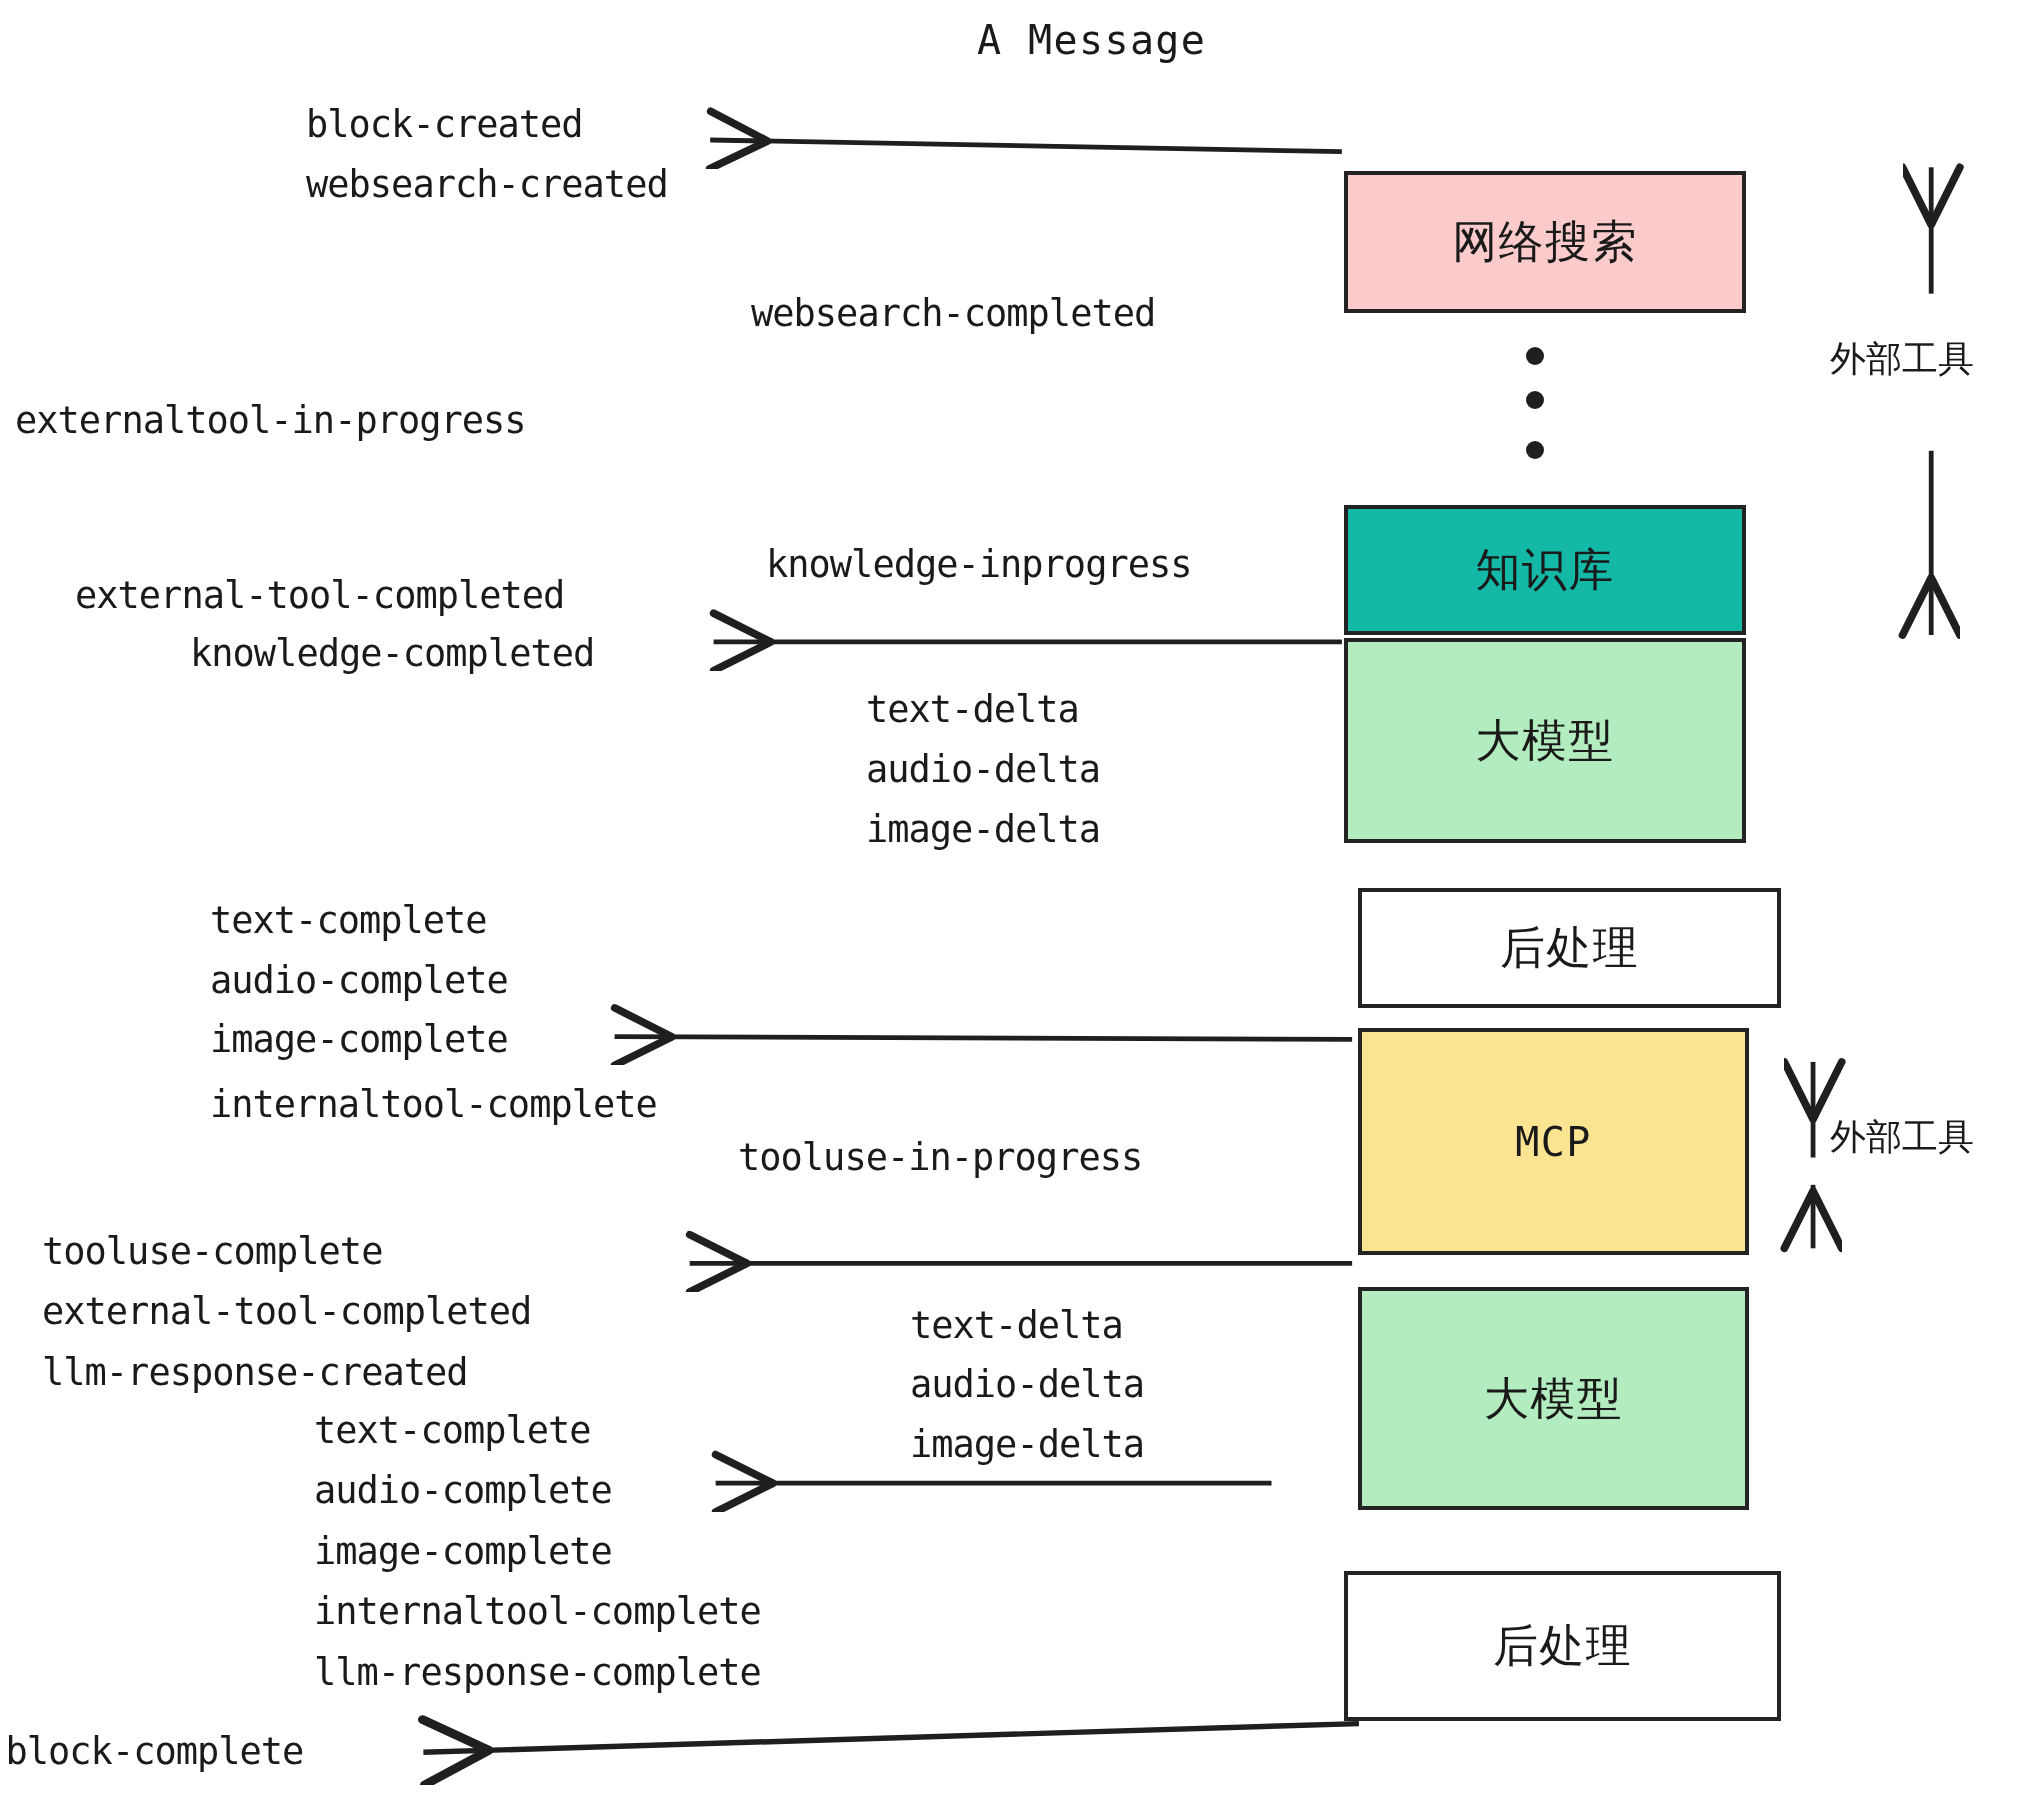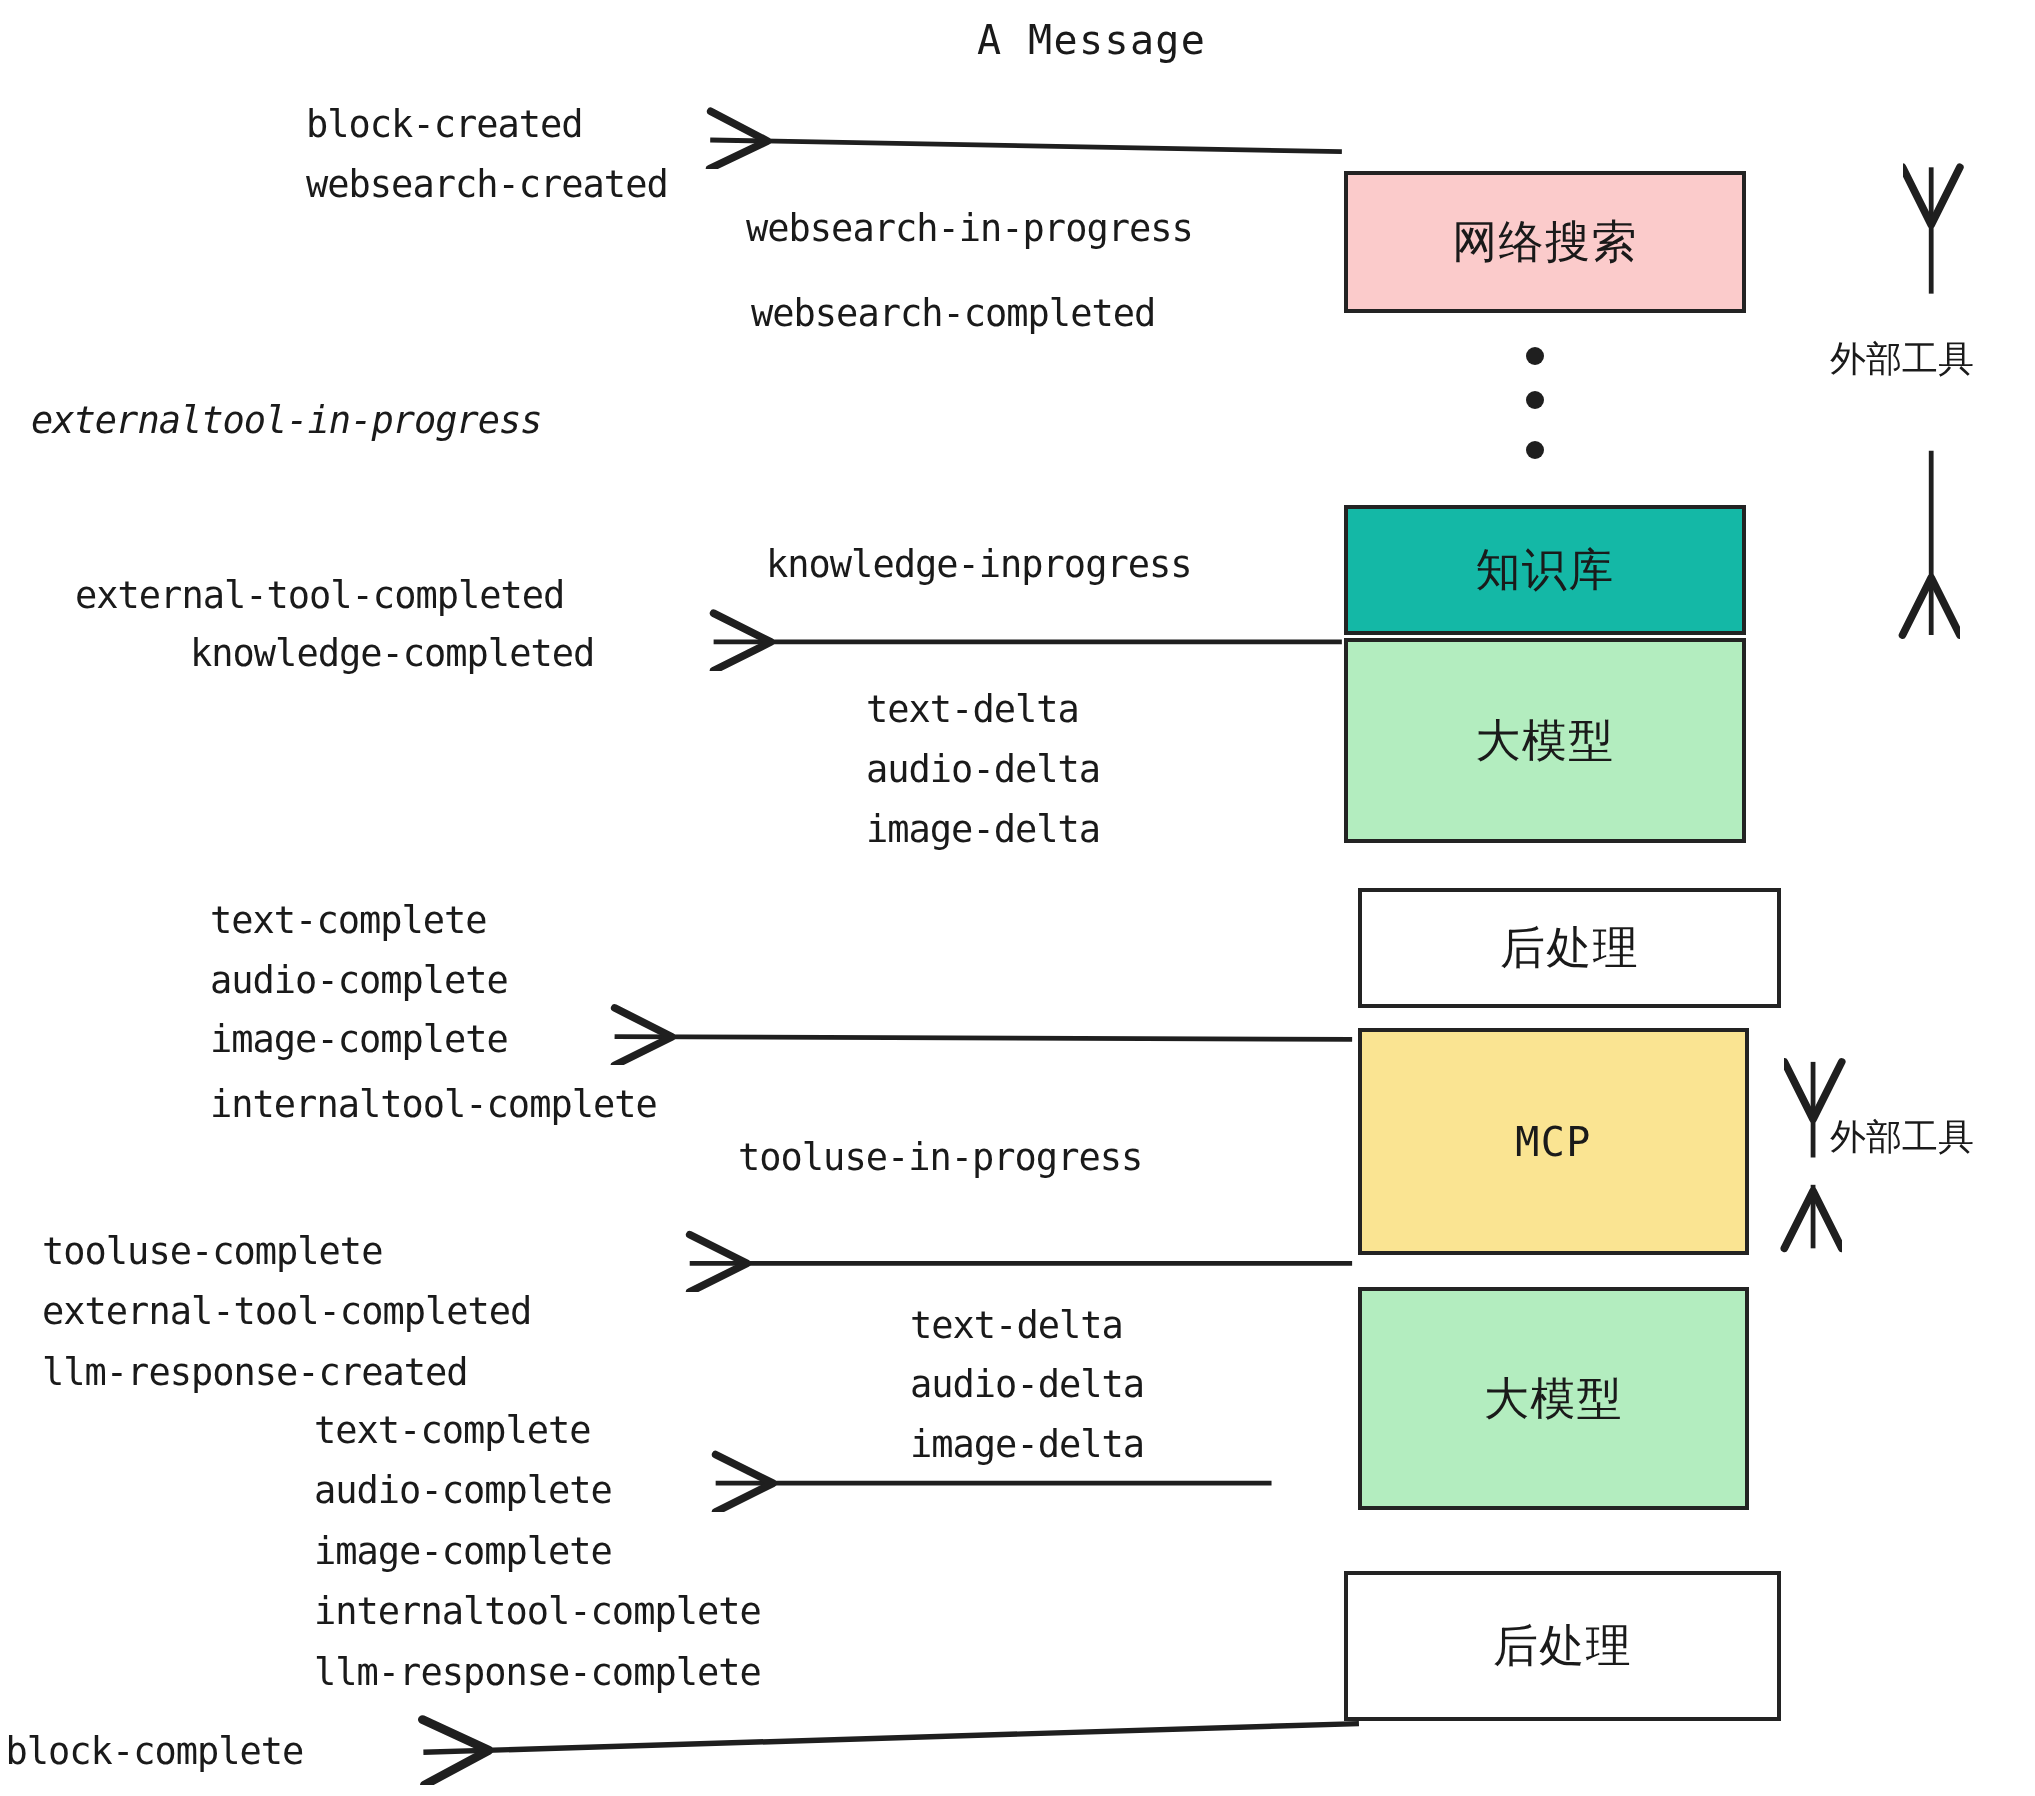--- a/index.html
+++ b/index.html
@@ -99,23 +99,22 @@
 
   <div class="dot" style="left:1526px;top:347px;"></div>
   <div class="dot" style="left:1526px;top:391px;"></div>
   <div class="dot" style="left:1526px;top:441px;"></div>
 
   <div class="cnlabel" style="left:1830px;top:335px;">外部工具</div>
   <div class="cnlabel" style="left:1830px;top:1113px;">外部工具</div>
 
   <div class="evt" style="left:306px;top:106px;text-align:right;">block-created</div>
   <div class="evt" style="left:306px;top:166px;">websearch-created</div>
-  <div class="evt" style="left:746px;top:210px;">websearch-in-progress</div>
   <div class="evt" style="left:751px;top:295px;">websearch-completed</div>
-  <div class="evt" style="left:31px;top:402px;font-style:italic;">externaltool-in-progress</div>
+  <div class="evt" style="left:15px;top:402px;">externaltool-in-progress</div>
 
   <div class="evt" style="left:766px;top:546px;">knowledge-inprogress</div>
   <div class="evt" style="left:75px;top:577px;">external-tool-completed</div>
   <div class="evt" style="left:190px;top:635px;">knowledge-completed</div>
 
   <div class="evt" style="left:866px;top:691px;">text-delta</div>
   <div class="evt" style="left:866px;top:751px;">audio-delta</div>
   <div class="evt" style="left:866px;top:811px;">image-delta</div>
 
   <div class="evt" style="left:210px;top:902px;">text-complete</div>

